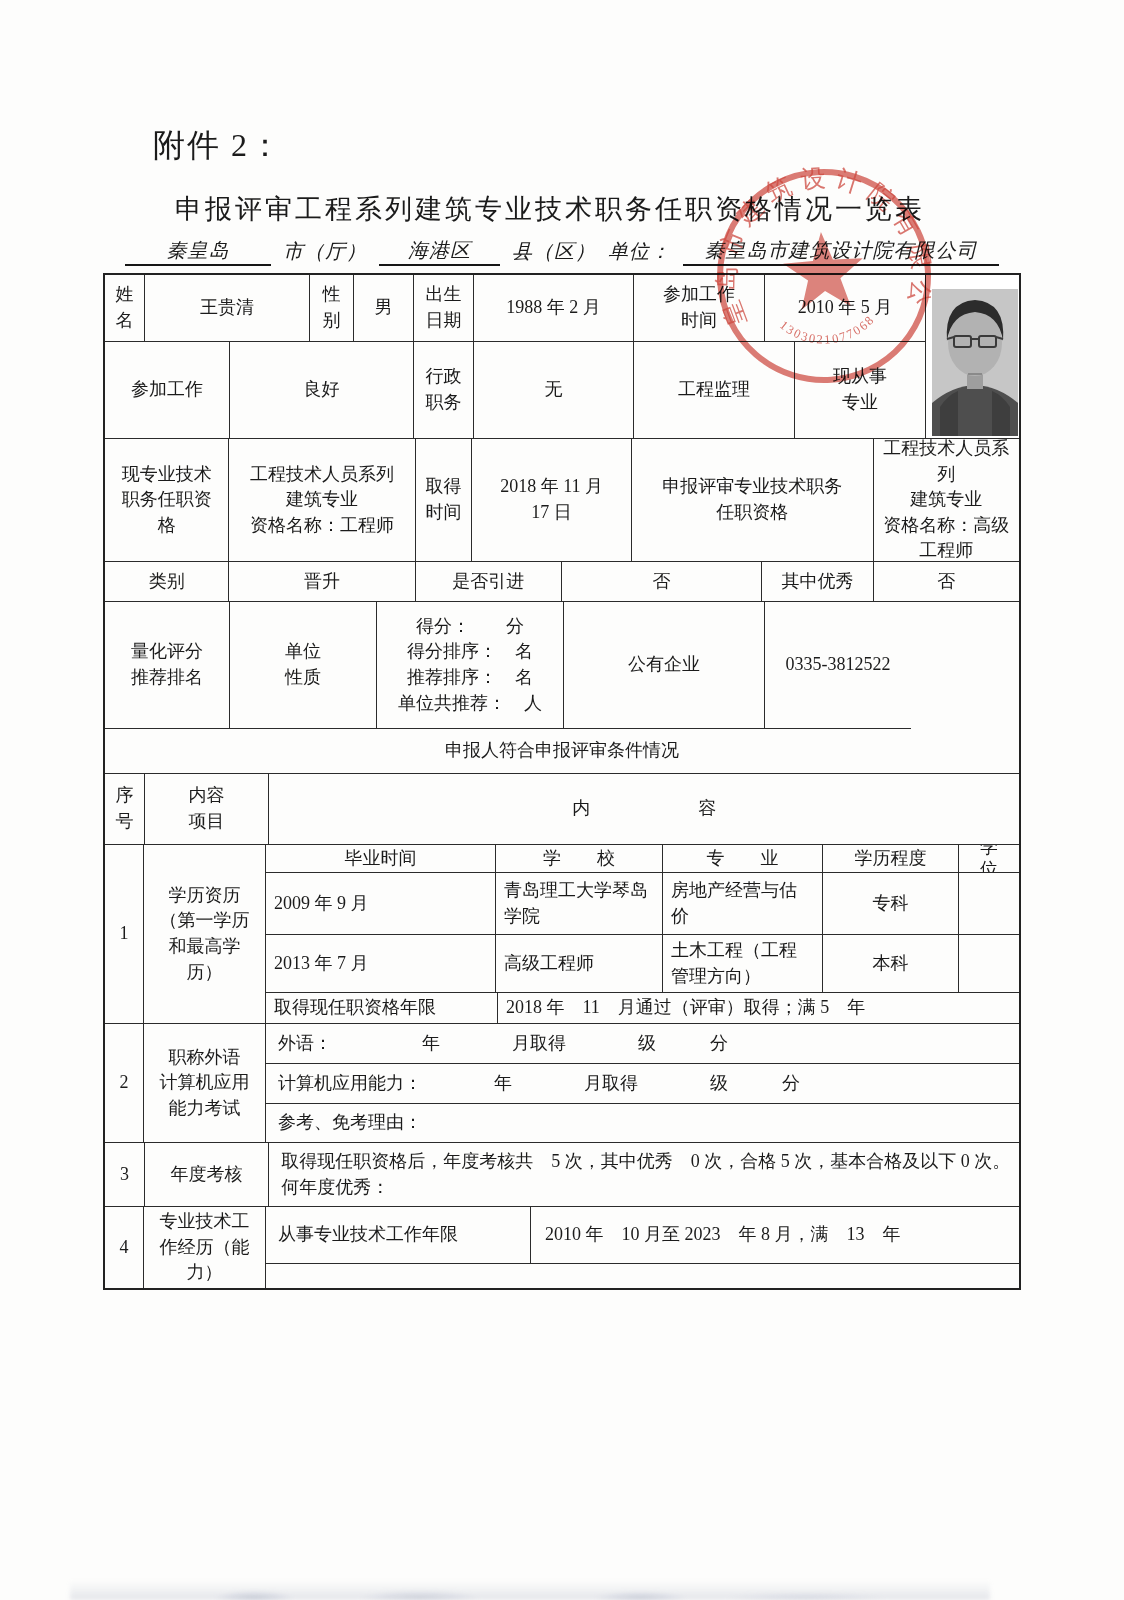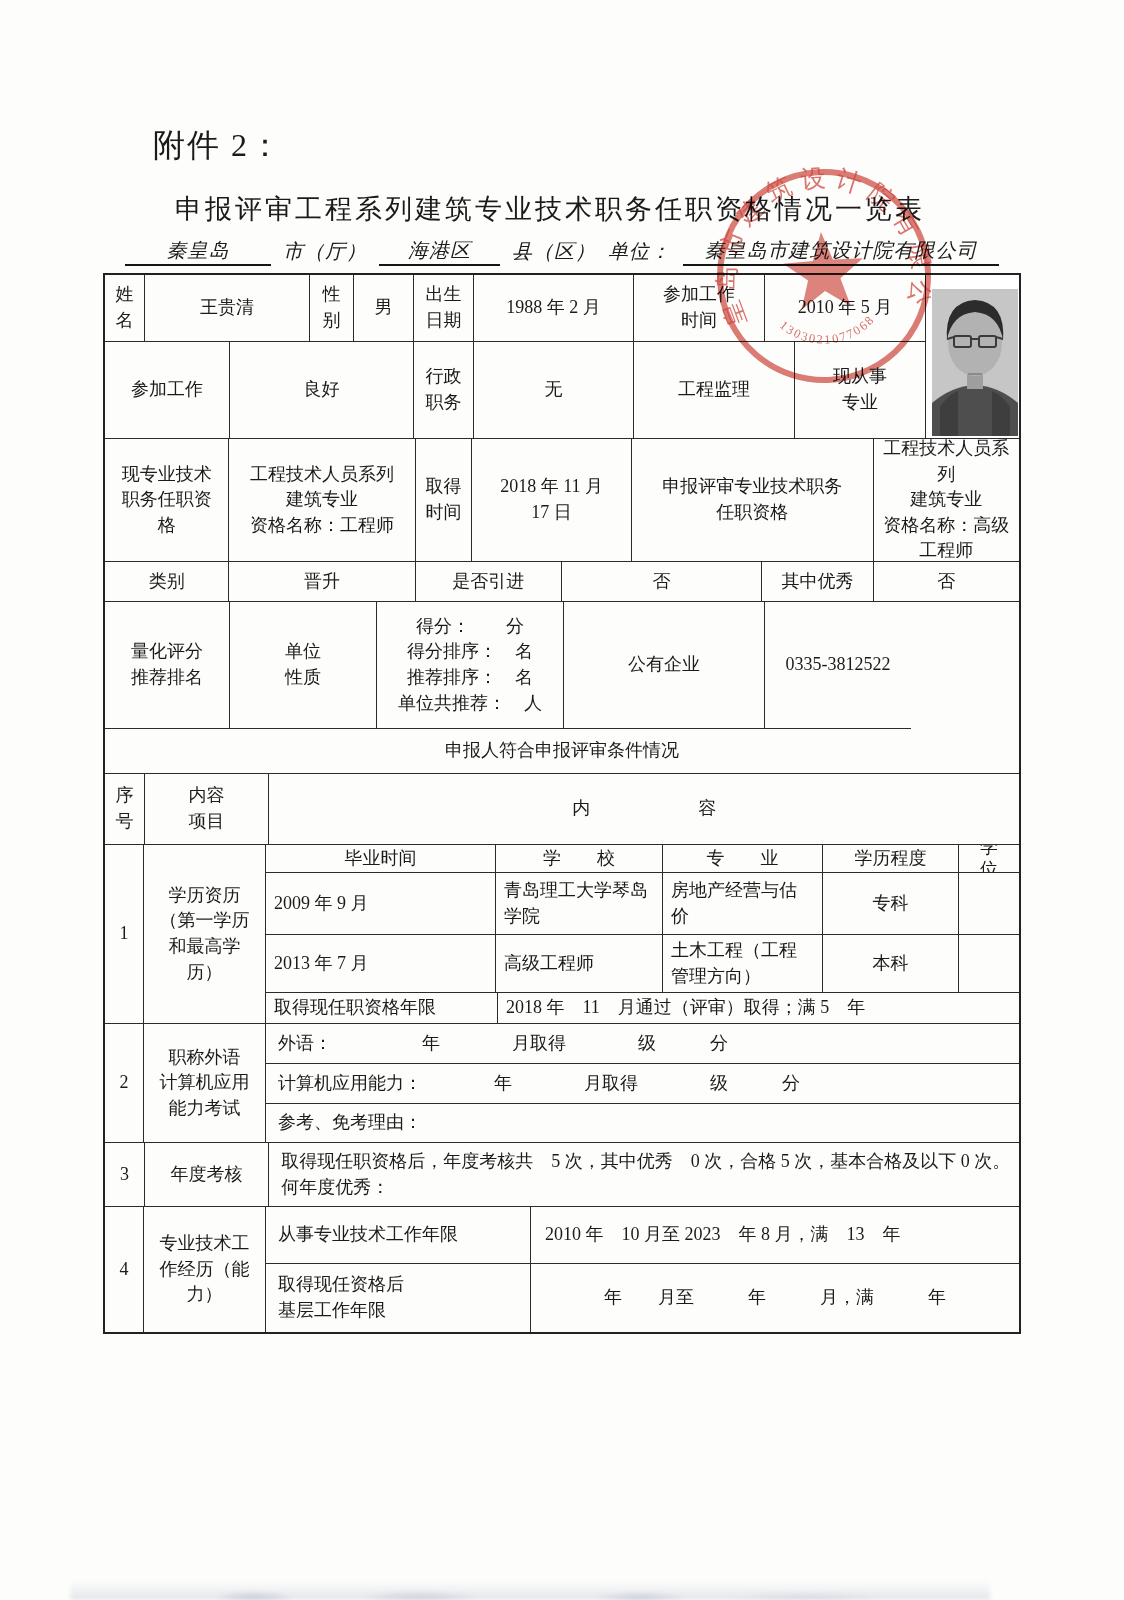--- a/index.html
+++ b/index.html
@@ -226,25 +226,20 @@
     <div class="r">
       <div class="c nb" style="width:40px">4</div>
       <div class="c nb" style="width:125px">专业技术工
 作经历（能
 力）</div>
       <div class="stack" style="width:753px">
         <div class="r" style="height:57px">
           <div class="c left" style="width:265px;padding-left:12px">从事专业技术工作年限</div>
           <div class="c left nr" style="width:488px;padding-left:14px">2010 年　10 月至 2023　年 8 月，满　13　年</div>
         </div>
-        <div class="r" style="height:68px">
-          <div class="c left nb" style="width:265px;padding-left:12px">取得现任资格后
-基层工作年限</div>
-          <div class="c nr nb" style="width:488px">年　　月至　　　年　　　月，满　　　年</div>
-        </div>
       </div>
     </div>
 
   </div>
 
   <svg class="seal" viewBox="0 0 244 244">
     <defs>
       <path id="sealTopArc" d="M 38.7 153.1 A 89 89 0 1 1 205.3 153.1" fill="none"></path>
       <path id="sealBottomArc" d="M 70.4 165.4 A 67 67 0 0 0 173.6 165.4" fill="none"></path>
     </defs>

